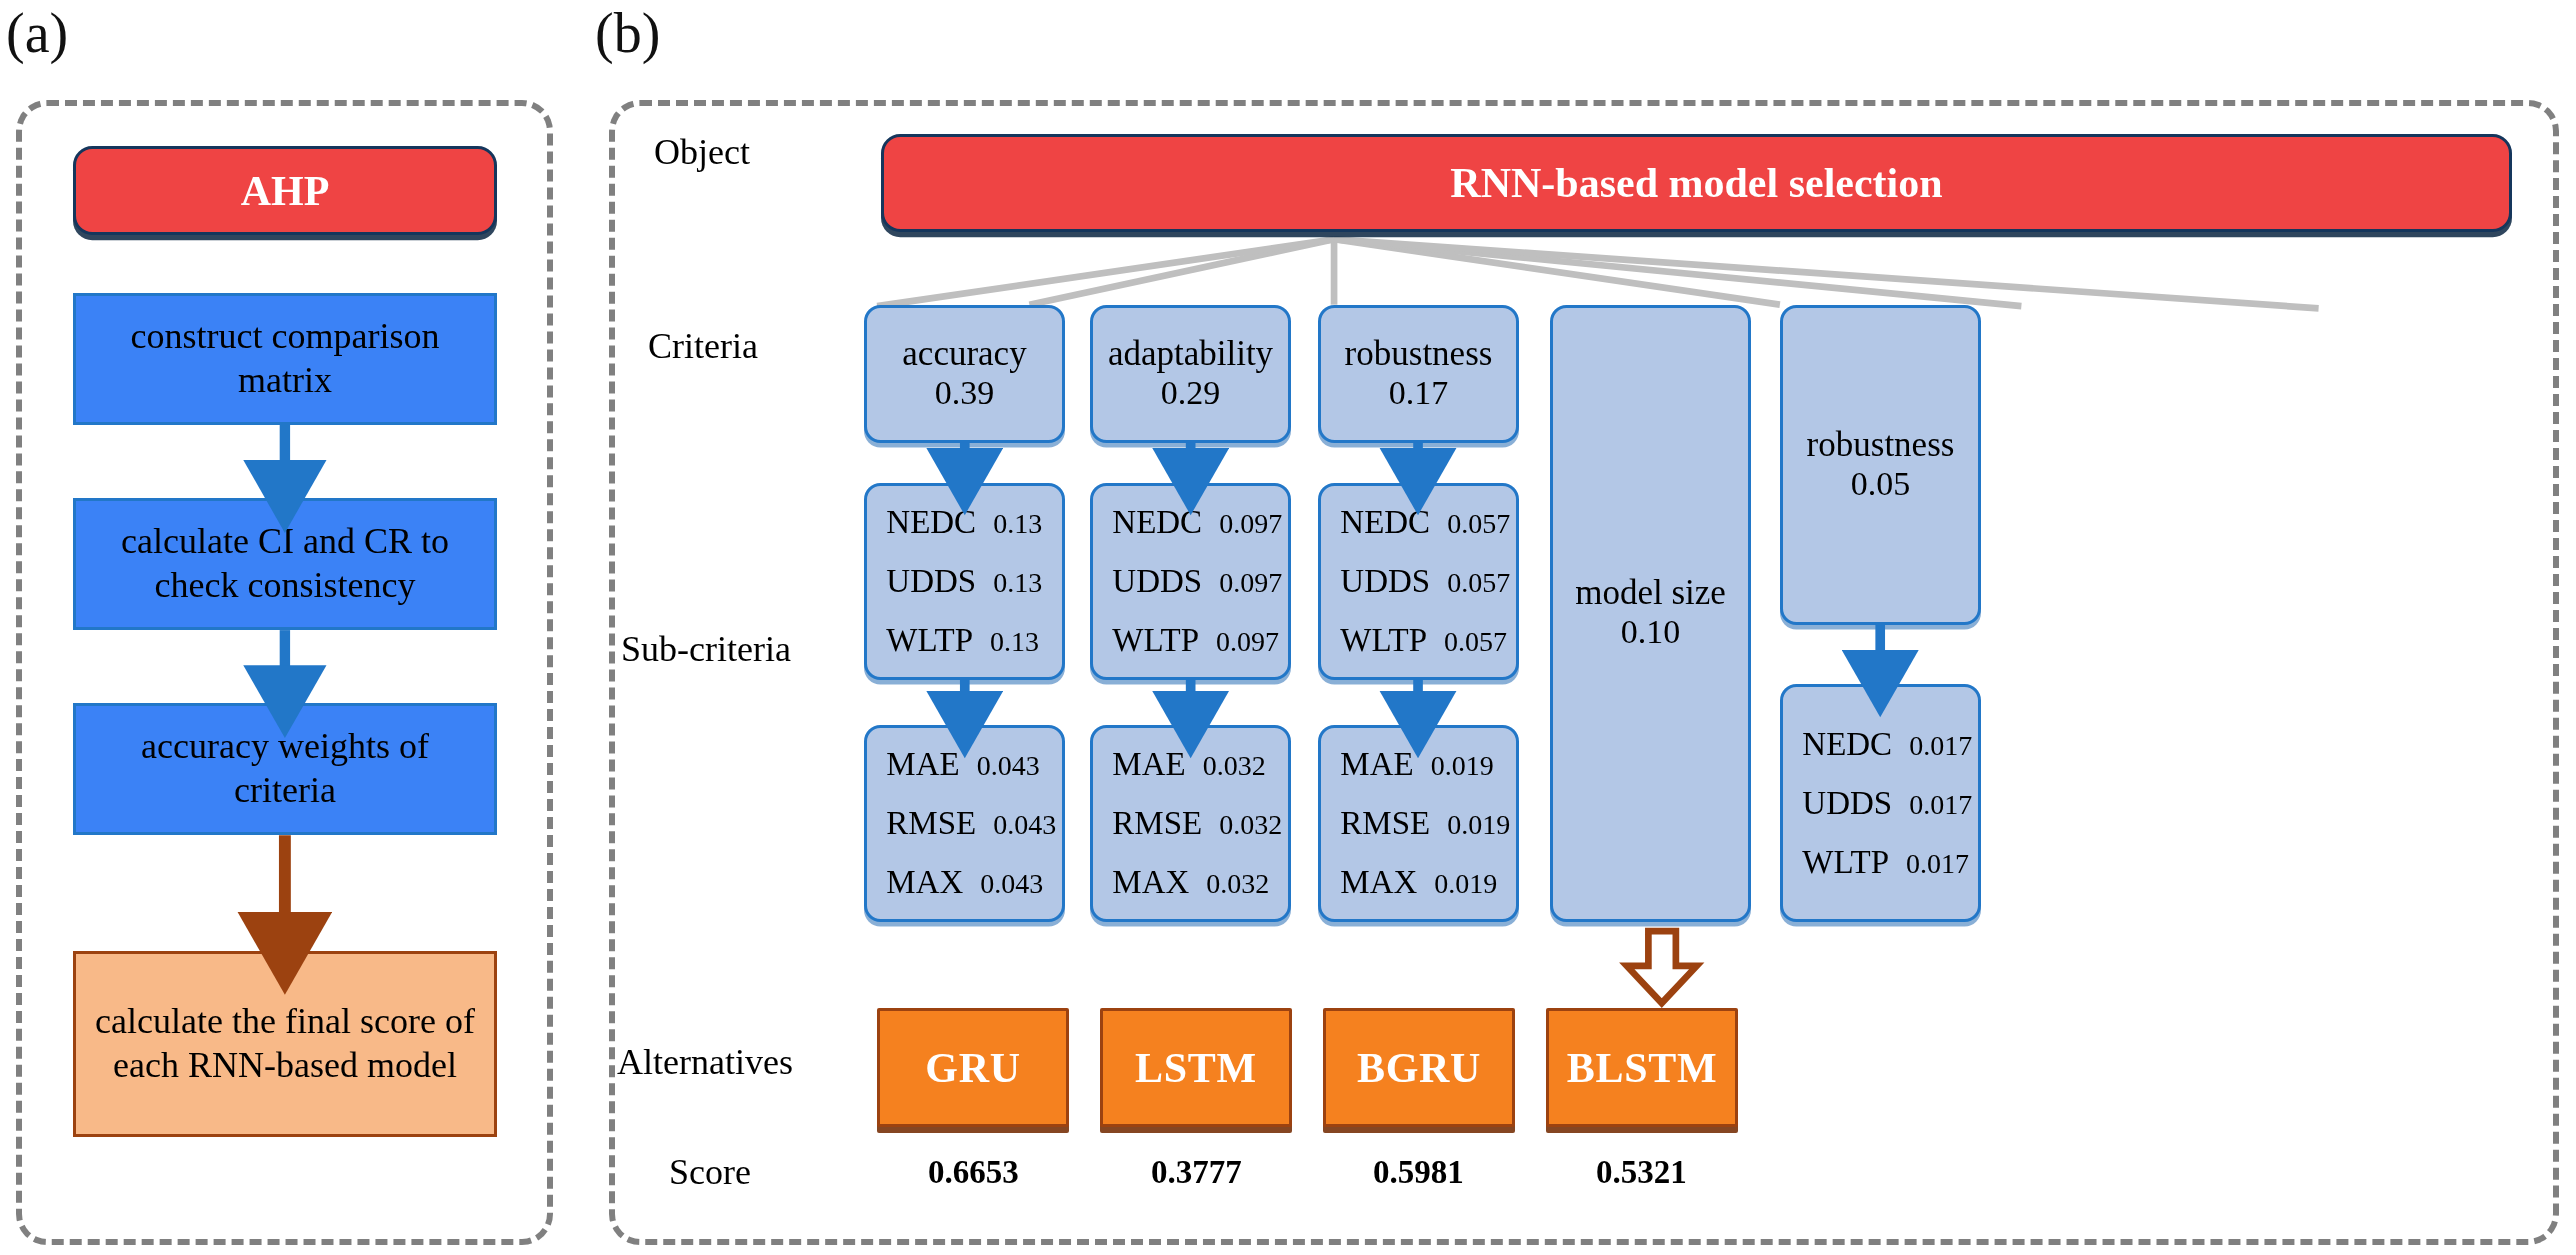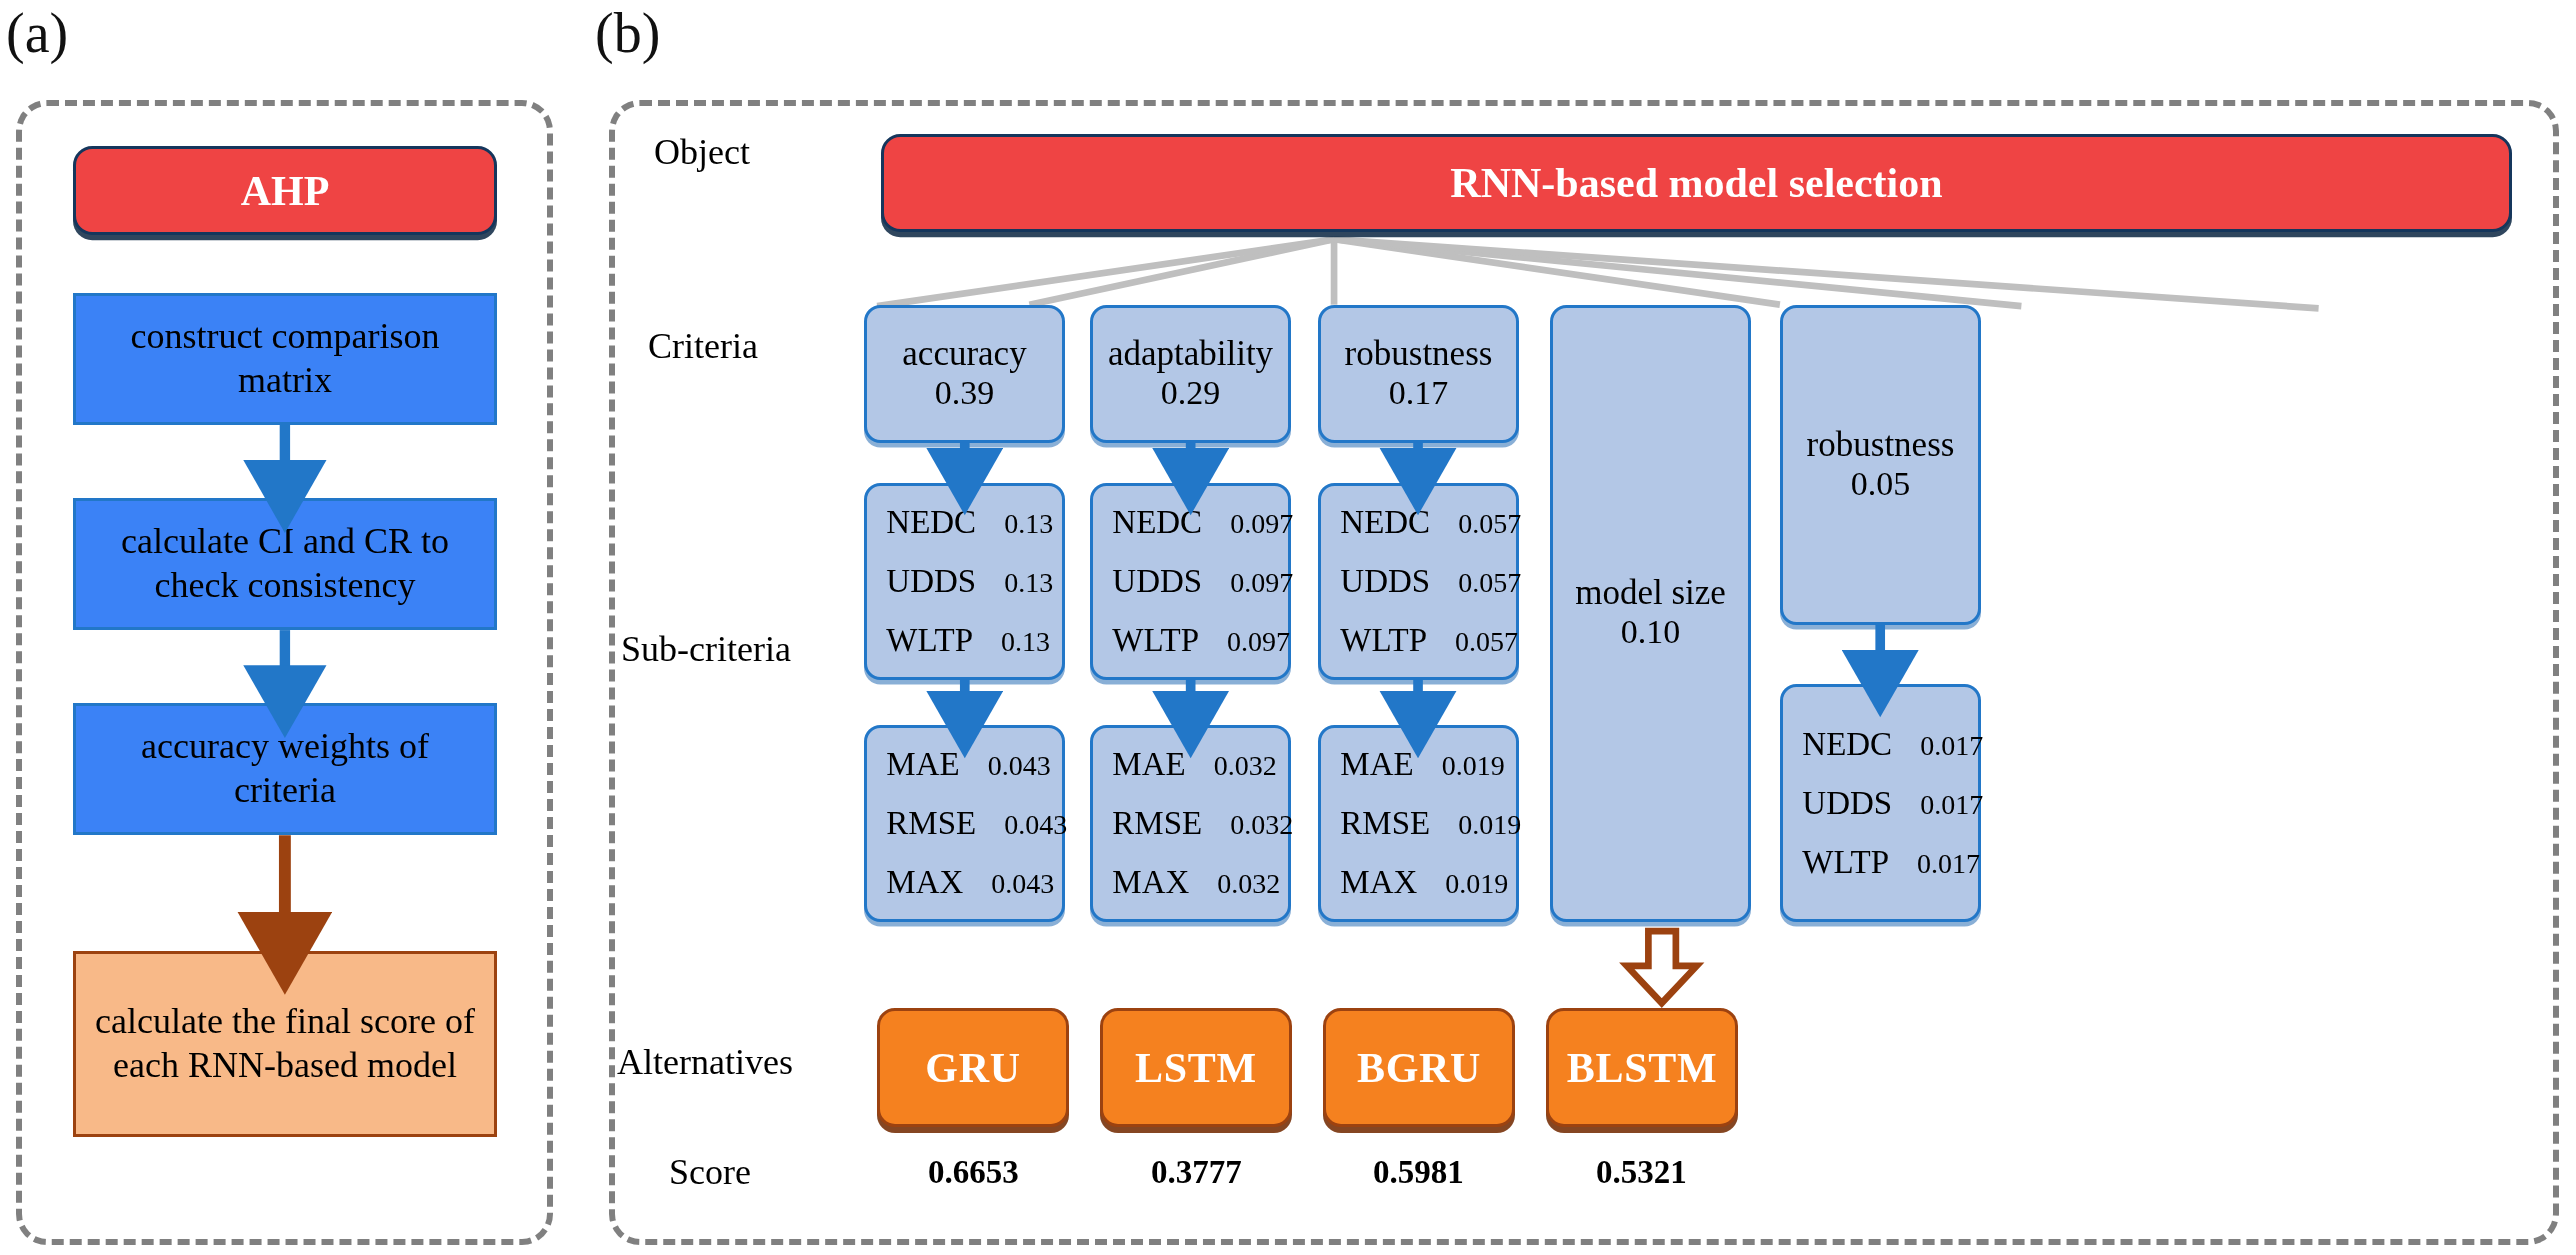--- a/index.html
+++ b/index.html
@@ -19,30 +19,30 @@
   .node-dark{background:#ef4444;border:3.7px solid #15365c;border-radius:19.3px;
              color:#ffffff;font-weight:bold;
              box-shadow:0 5.2px 0 rgba(10,38,66,.85);}
   
   .node-light-sq{background:#3b82f6;border:3px solid #2277c8;}
   
   .node-light-rd{background:#b3c7e6;border:3.7px solid #2277c8;border-radius:16.4px;
                  box-shadow:0 4.5px 0 rgba(40,110,180,.55);}
   
   .node-orange-sq{background:#f8b988;border:3px solid #9c4210;}
-  .node-orange-rd{background:#f5811f;border:3.7px solid #9c4210;border-radius:18px;
+  .node-orange-rd{background:#f5811f;border:3.7px solid #9c4210;border-radius:2px;
                   color:#ffffff;font-weight:bold;
                   box-shadow:0 6px 0 rgba(120,50,10,.9);}
 
   .lbl{position:absolute;white-space:nowrap;}
 
   
   .metric-list{display:flex;flex-direction:column;gap:22px;width:100%;
                padding:0 19.3px;box-sizing:border-box;}
-  .metric-row{display:flex;align-items:baseline;justify-content:flex-start;gap:28px;}
+  .metric-row{display:flex;align-items:baseline;justify-content:flex-start;gap:17px;}
   .metric-name{font-size:33px;}
   .metric-val{font-size:28px;}
 
   .title-big{font-size:42px;}
   .crit-name{font-size:35px;line-height:1.08;}
   .crit-val{font-size:34px;line-height:1.2;}
   .alt-label{font-size:42px;letter-spacing:0.7px;}
   .score-val{font-size:33px;font-weight:bold;}
   .rowlabel{font-size:36px;}
   .proc-text{font-size:36px;line-height:1.22;padding:0 13.4px;}

